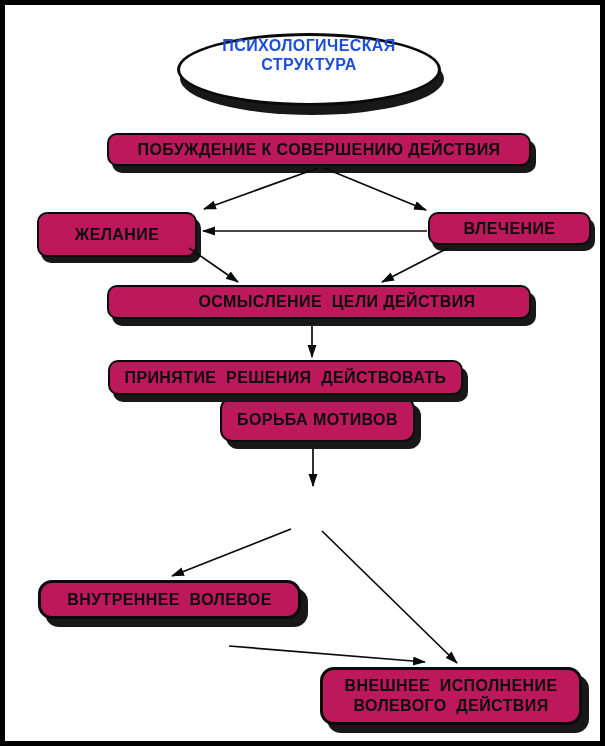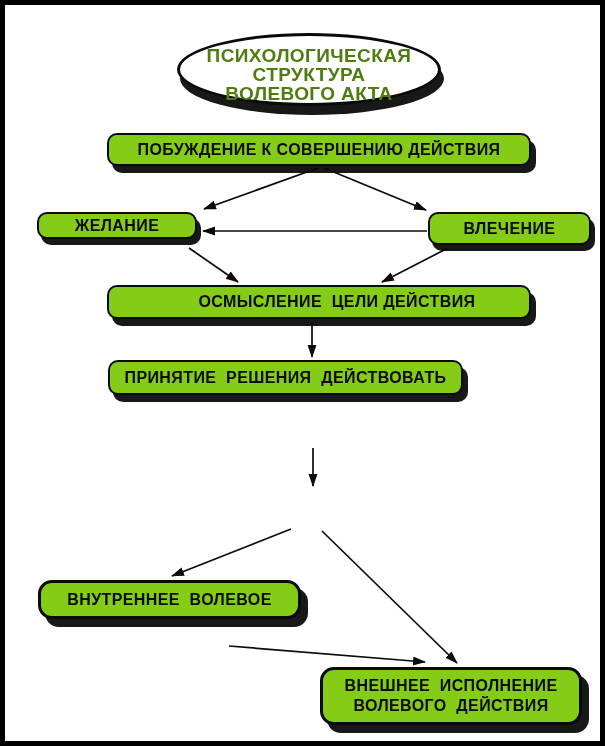--- a/index.html
+++ b/index.html
@@ -8,21 +8,21 @@
     width:605px;height:746px;
     box-sizing:border-box;
     background:#ffffff;
     border:5px solid #000000;
     overflow:hidden;
     font-family:"Liberation Sans","DejaVu Sans",sans-serif;
   }
   .node{
     position:absolute;
     box-sizing:border-box;
-    background:#84cc16;
+    background:#be185d;
     border:2px solid #0a0a0a;
     border-radius:10px;
     display:flex;
     flex-direction:column;
     align-items:center;
     justify-content:center;
     font-weight:bold;
     font-size:16px;
     letter-spacing:0.4px;
     color:#0c0c0c;
@@ -37,59 +37,61 @@
   .node.under{z-index:1;box-shadow:6px 7px 0 #181818;border-radius:12px;}
   .node.over{z-index:3;}
   .ellipse{
     position:absolute;
     box-sizing:border-box;
     left:172px;top:28px;width:264px;height:73px;
     background:#ffffff;
     border:3px solid #0a0a0a;
     border-radius:50%;
     display:flex;flex-direction:column;
-    align-items:center;justify-content:flex-end;
-    font-weight:bold;font-size:19px;letter-spacing:0.4px;
-    line-height:19px;color:#4d7c0f;text-align:center;white-space:pre;
+    align-items:center;justify-content:flex-start;
+    font-weight:bold;font-size:16px;letter-spacing:0.4px;
+    line-height:19px;color:#1d4ed8;text-align:center;white-space:pre;
     box-shadow:3px 9px 0 #181818;
     z-index:2;
   }
   svg.arrows{
     position:absolute;left:0;top:0;width:605px;height:746px;
     z-index:4;pointer-events:none;
   }
   svg.arrows line{stroke:#0a0a0a;stroke-width:1.7;}
 </style>
 </head>
 <body>
 
 <div class="page">
 
   <div class="ellipse">
     <span>ПСИХОЛОГИЧЕСКАЯ</span>
     <span>СТРУКТУРА</span>
-    <span>ВОЛЕВОГО АКТА</span>
   </div>
 
   <div class="node" style="left:102px;top:128px;width:424px;height:33px;">
     <span>ПОБУЖДЕНИЕ К СОВЕРШЕНИЮ ДЕЙСТВИЯ</span>
   </div>
 
-  <div class="node small-shadow" style="left:32px;top:207px;width:160px;height:27px;">
+  <div class="node small-shadow" style="left:32px;top:207px;width:160px;height:45px;">
     <span>ЖЕЛАНИЕ</span>
   </div>
 
   <div class="node small-shadow" style="left:423px;top:207px;width:163px;height:33px;">
     <span>ВЛЕЧЕНИЕ</span>
   </div>
 
   <div class="node" style="left:102px;top:280px;width:424px;height:34px;padding-left:36px;">
     <span>ОСМЫСЛЕНИЕ  ЦЕЛИ ДЕЙСТВИЯ</span>
   </div>
 
+  <div class="node under" style="left:215px;top:392px;width:195px;height:45px;">
+    <span>БОРЬБА МОТИВОВ</span>
+  </div>
 
   <div class="node over" style="left:103px;top:355px;width:355px;height:35px;">
     <span>ПРИНЯТИЕ  РЕШЕНИЯ  ДЕЙСТВОВАТЬ</span>
   </div>
 
 
   <div class="node big" style="left:33px;top:575px;width:263px;height:39px;">
     <span>ВНУТРЕННЕЕ  ВОЛЕВОЕ</span>
   </div>
 

